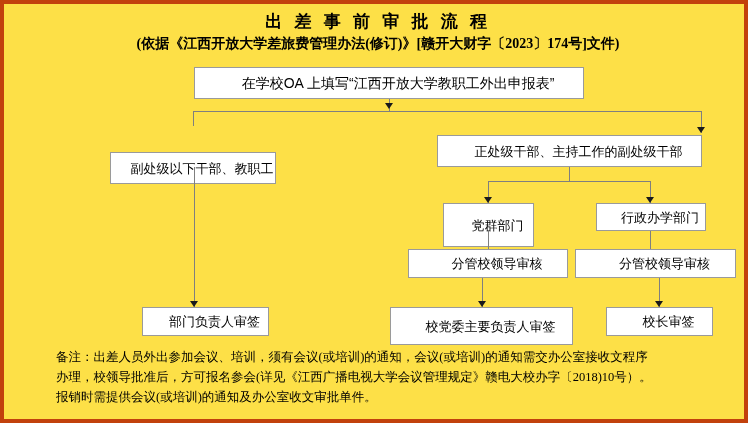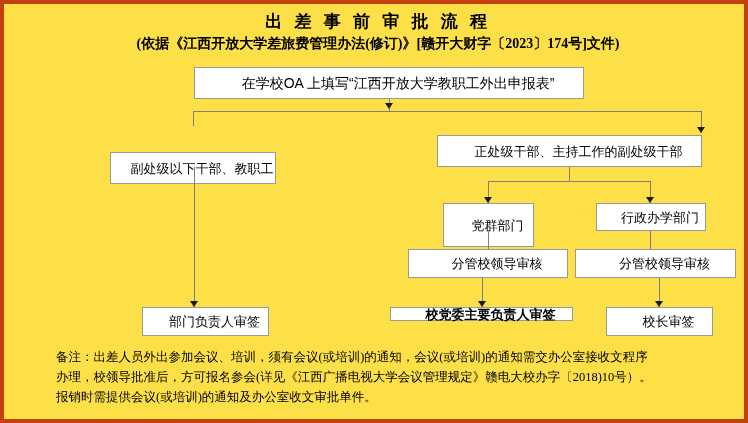--- a/index.html
+++ b/index.html
@@ -112,21 +112,21 @@
   <div class="node" style="left:439px; top:199px; width:91px; height:44px;">党群部门</div>
 
   <div class="node" style="left:592px; top:199px; width:110px; height:28px;">行政办学部门</div>
 
   <div class="node" style="left:404px; top:245px; width:160px; height:29px;">分管校领导审核</div>
 
   <div class="node" style="left:571px; top:245px; width:161px; height:29px;">分管校领导审核</div>
 
   <div class="node" style="left:138px; top:303px; width:127px; height:29px;">部门负责人审签</div>
 
-  <div class="node" style="left:386px; top:303px; width:183px; height:14px;font-weight:bold;">校党委主要负责人审签</div>
+  <div class="node" style="left:386px; top:303px; width:183px; height:38px;">校党委主要负责人审签</div>
 
   <div class="node" style="left:602px; top:303px; width:107px; height:29px;text-align:right;">校长审签</div>
 
   <div class="ln vline" style="left:385px; top:95px; height:12px;"></div>
   <div class="arrow" style="left:381px; top:99px;"></div>
 
   <div class="ln hline" style="left:189px; top:107px; width:508px;"></div>
 
   <div class="ln vline" style="left:189px; top:107px; height:15px;"></div>
 

